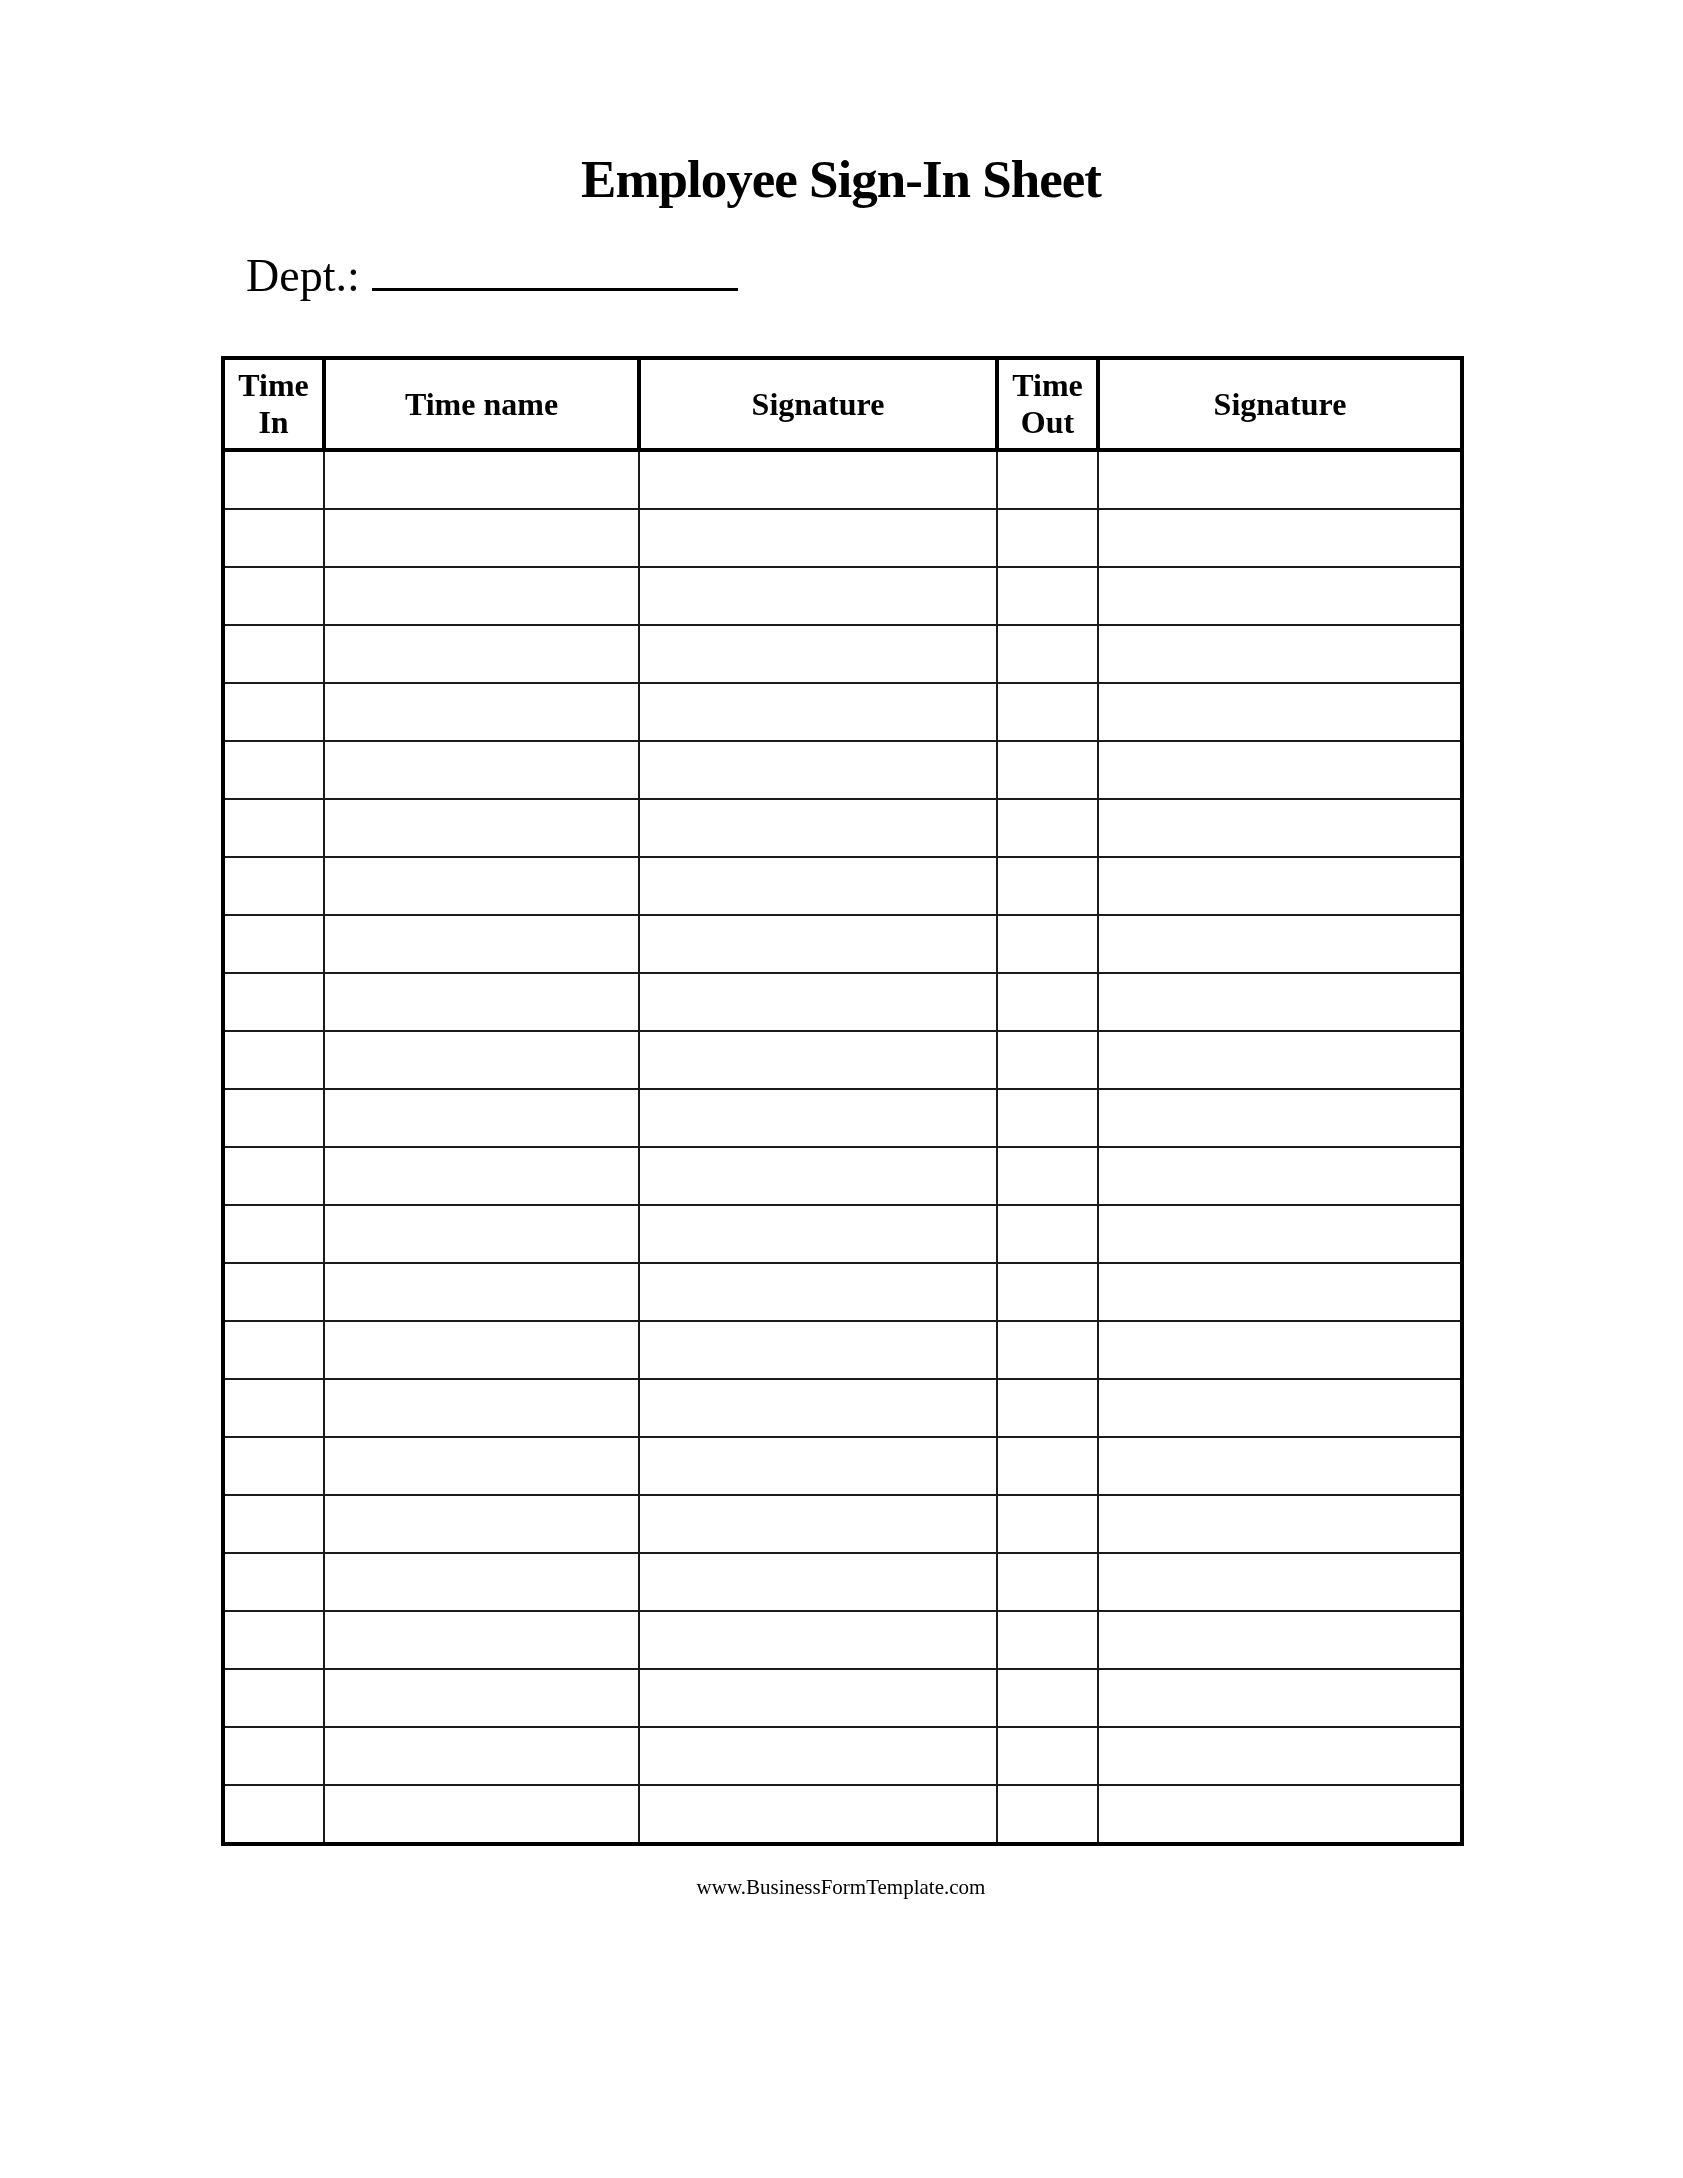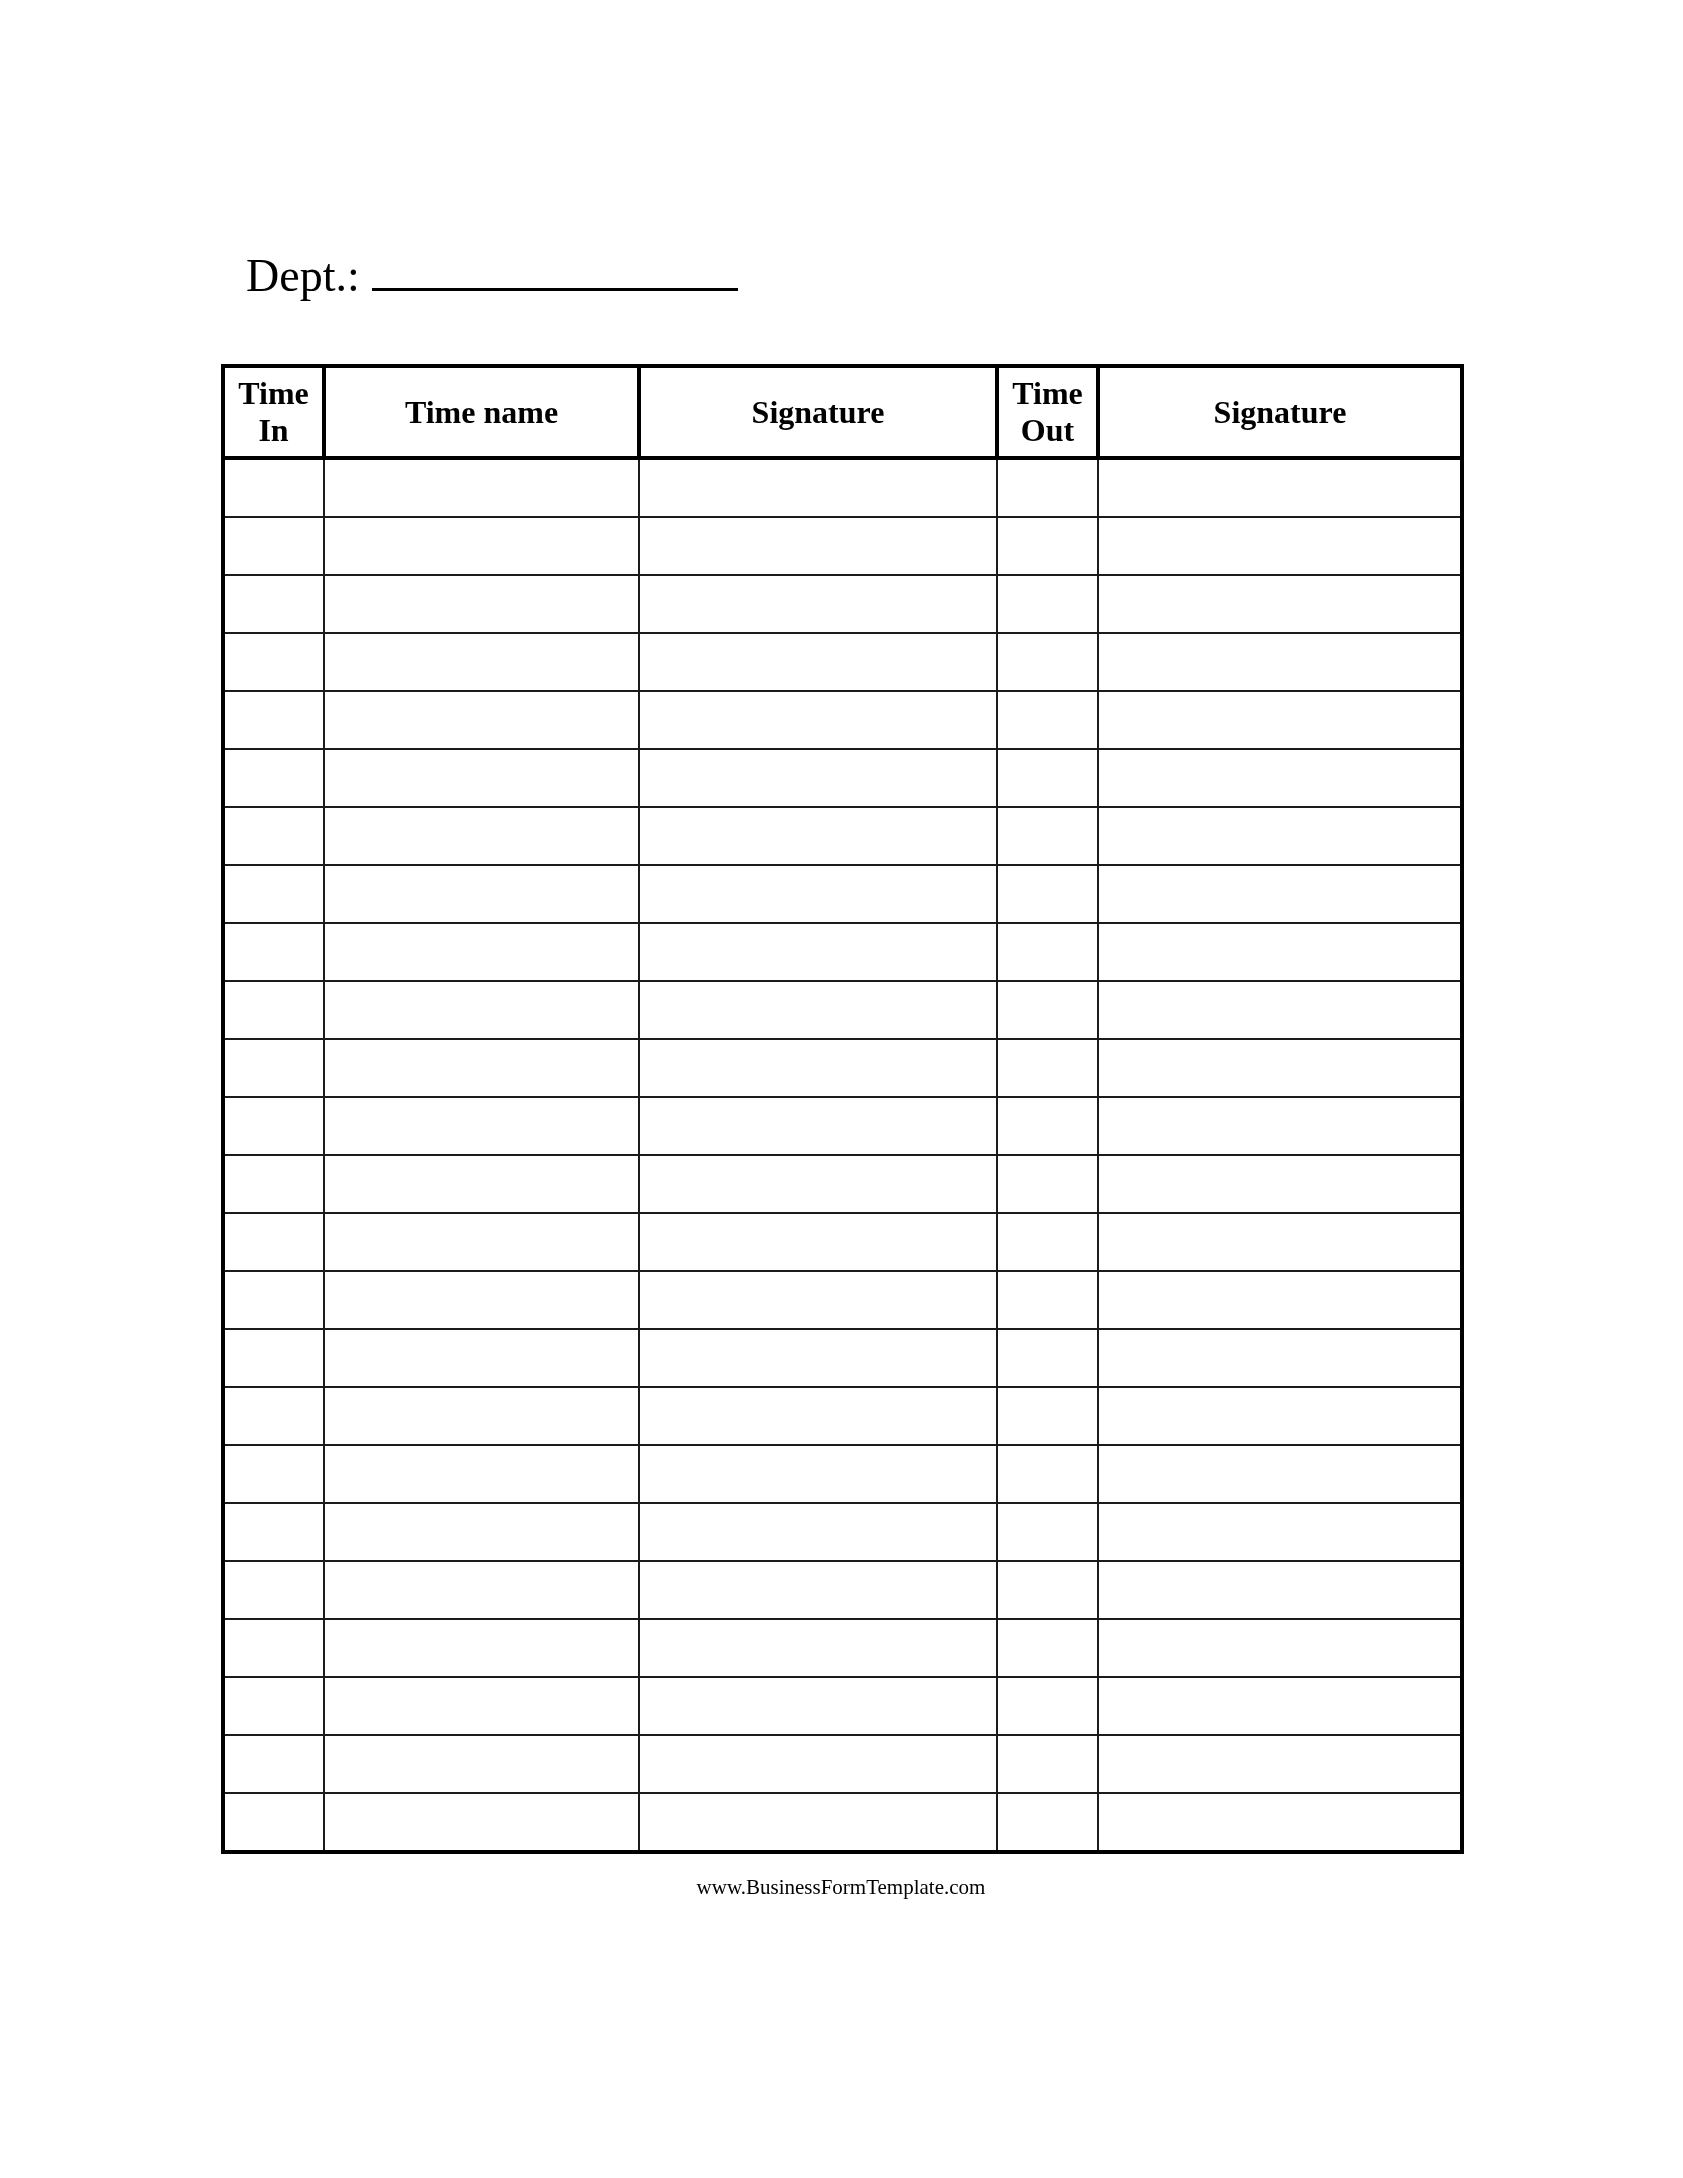--- a/index.html
+++ b/index.html
@@ -48,21 +48,21 @@
     border-bottom: 3px solid #000000;
     margin-left: 12px;
   }
   .blank-dept { width: 366px; }
   .blank-date { width: 277px; }
 
   
   table.signin {
     position: absolute;
     left: 221px;
-    top: 364px;
+    top: 356px;
     width: 1240px;
     border-collapse: collapse;
     table-layout: fixed;
     border: 4px solid #000000;
   }
   table.signin thead th {
     border: 4px solid #000000;
     height: 88px;
     font-size: 32px;
     font-weight: bold;
@@ -87,20 +87,21 @@
     text-align: center;
     font-size: 21px;
     color: #000000;
   }
 </style>
 </head>
 <body>
 
 <div class="page">
 
+  <h1 class="title">Employee Sign-In Sheet</h1>
 
   <div class="field field-dept">
     <span>Dept.:</span><span class="blank blank-dept"></span>
   </div>
 
 
   <table class="signin">
     <colgroup>
       <col style="width:101px">
       <col style="width:315px">

